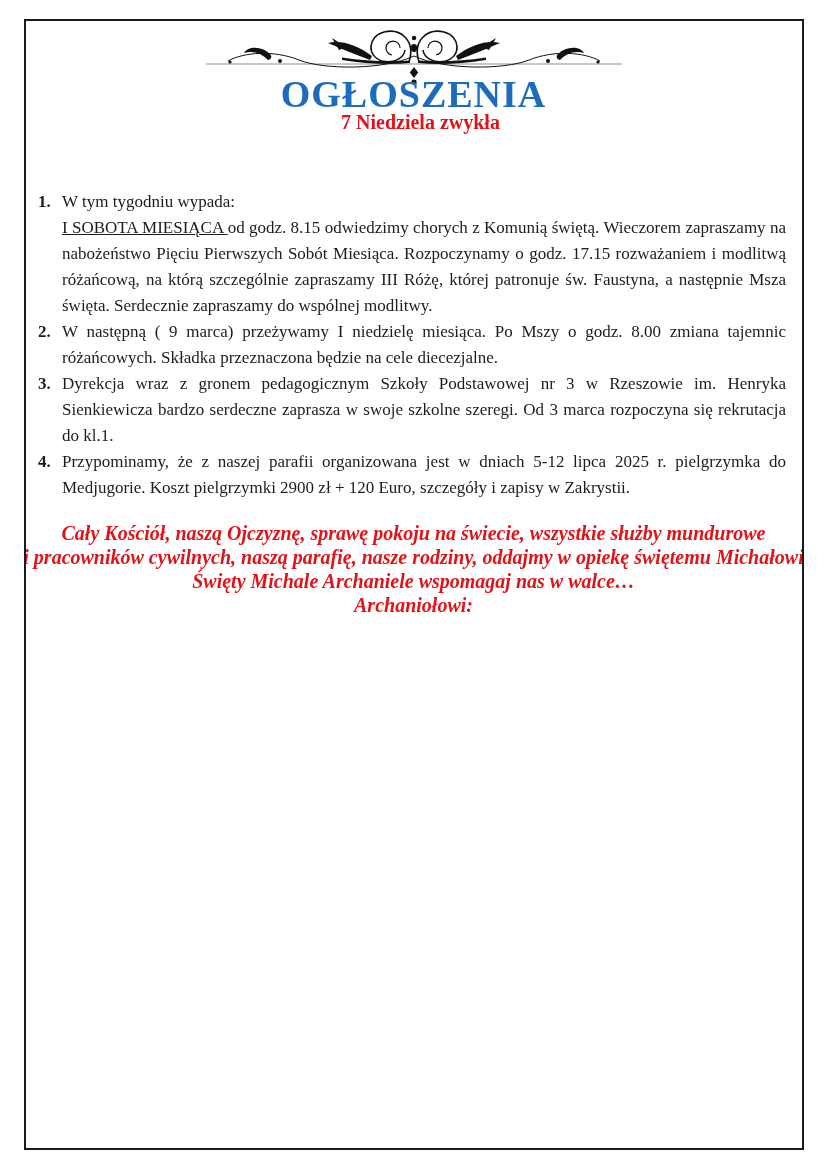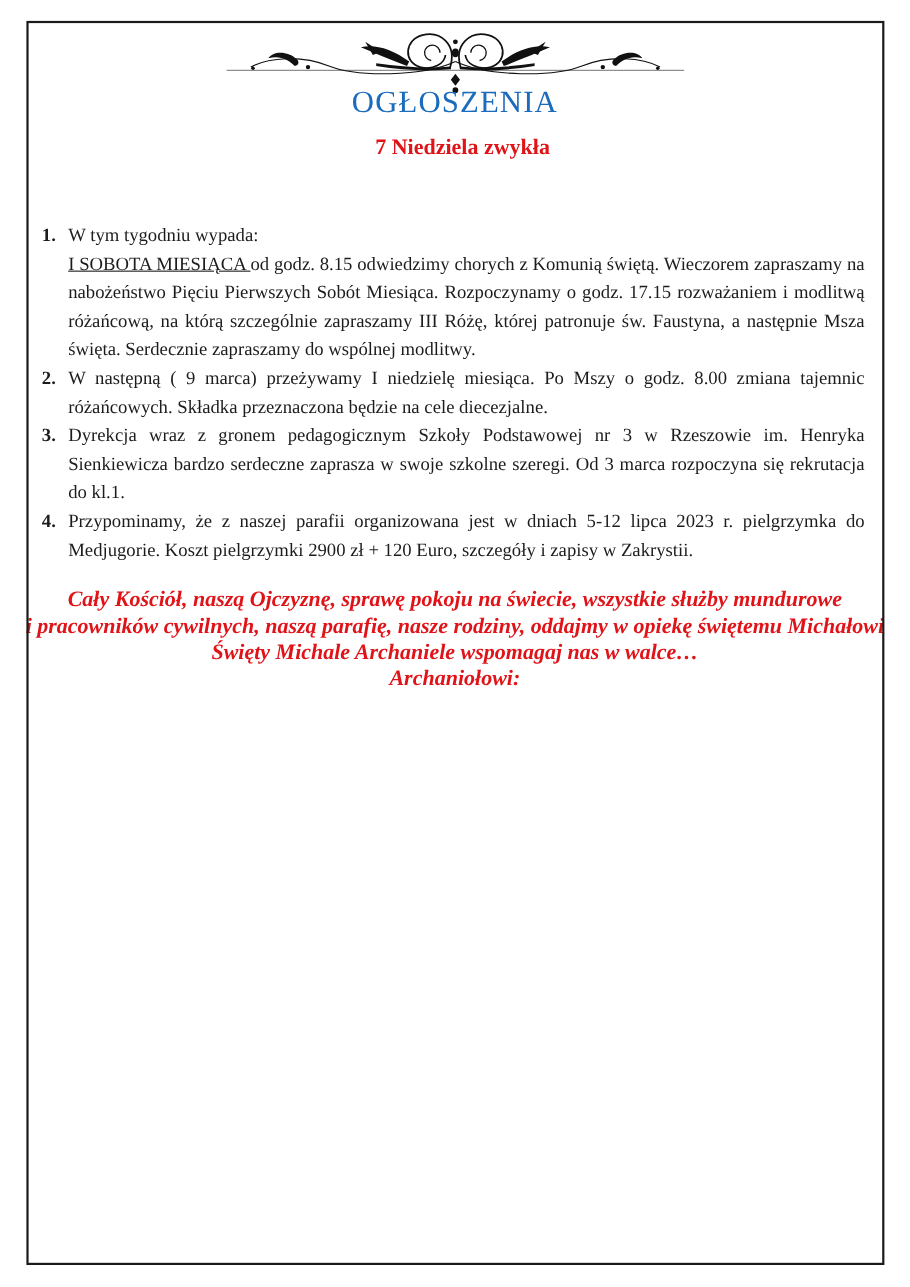--- a/index.html
+++ b/index.html
@@ -21,23 +21,23 @@
   .frame{
     position:absolute;left:24px;top:19px;
     width:780px;height:1131px;
     border:2px solid var(--border-color);
     box-sizing:border-box;
     pointer-events:none;
   }
   header{text-align:center;}
   .ornament{margin:26px auto 0;width:420px;height:60px;}
   h1.title{
-    margin:-8px 0 12px;
-    font-size:28px;line-height:32px;
-    font-weight:normal;letter-spacing:1px;
+    margin:-8px 0 0;
+    font-size:38px;line-height:32px;
+    font-weight:bold;letter-spacing:1px;
     color:var(--title-blue);
   }
   .subtitle,.date-line{
     color:var(--accent-red);
     font-weight:bold;
     font-size:20px;line-height:25px;padding-left:14px;
   }
   ol.announcements{
     margin:54px 41px 0 38px;
     padding:0;list-style:none;
@@ -117,21 +117,21 @@
     <li>
       <span class="num">2.</span>
       <div class="body"><span class="seg-b">W następną ( 9 marca)</span><span> przeżywamy I niedzielę miesiąca. Po Mszy o godz. 8.00 zmiana tajemnic różańcowych.  Składka przeznaczona będzie na  cele diecezjalne.</span></div>
     </li>
     <li>
       <span class="num">3.</span>
       <div class="body"><span class="seg-b">Dyrekcja wraz z gronem pedagogicznym Szkoły Podstawowej nr 3</span><span> w Rzeszowie im. Henryka Sienkiewicza bardzo serdeczne zaprasza w swoje szkolne szeregi. Od 3 marca rozpoczyna się rekrutacja do kl.1.</span></div>
     </li>
     <li>
       <span class="num">4.</span>
-      <div class="body"><span class="seg-b">Przypominamy, że z naszej parafii organizowana jest w dniach 5-12 lipca 2023 r.</span><span> pielgrzymka do Medjugorie. Koszt pielgrzymki 2900 zł + 120 Euro, szczegóły i zapisy w Zakrystii.</span></div>
+      <div class="body"><span class="seg-b">Przypominamy, że z naszej parafii organizowana jest w dniach 5-12 lipca 2025 r.</span><span> pielgrzymka do Medjugorie. Koszt pielgrzymki 2900 zł + 120 Euro, szczegóły i zapisy w Zakrystii.</span></div>
     </li>
   </ol>
 
 
   <div class="dedication">
     <div>Cały Kościół, naszą Ojczyznę, sprawę pokoju na świecie, wszystkie służby mundurowe</div>
     <div>i pracowników cywilnych, naszą parafię, nasze rodziny, oddajmy w opiekę świętemu Michałowi</div>
     <div>Święty Michale Archaniele wspomagaj nas w walce…</div>
     <div>Archaniołowi:</div>
   </div>

